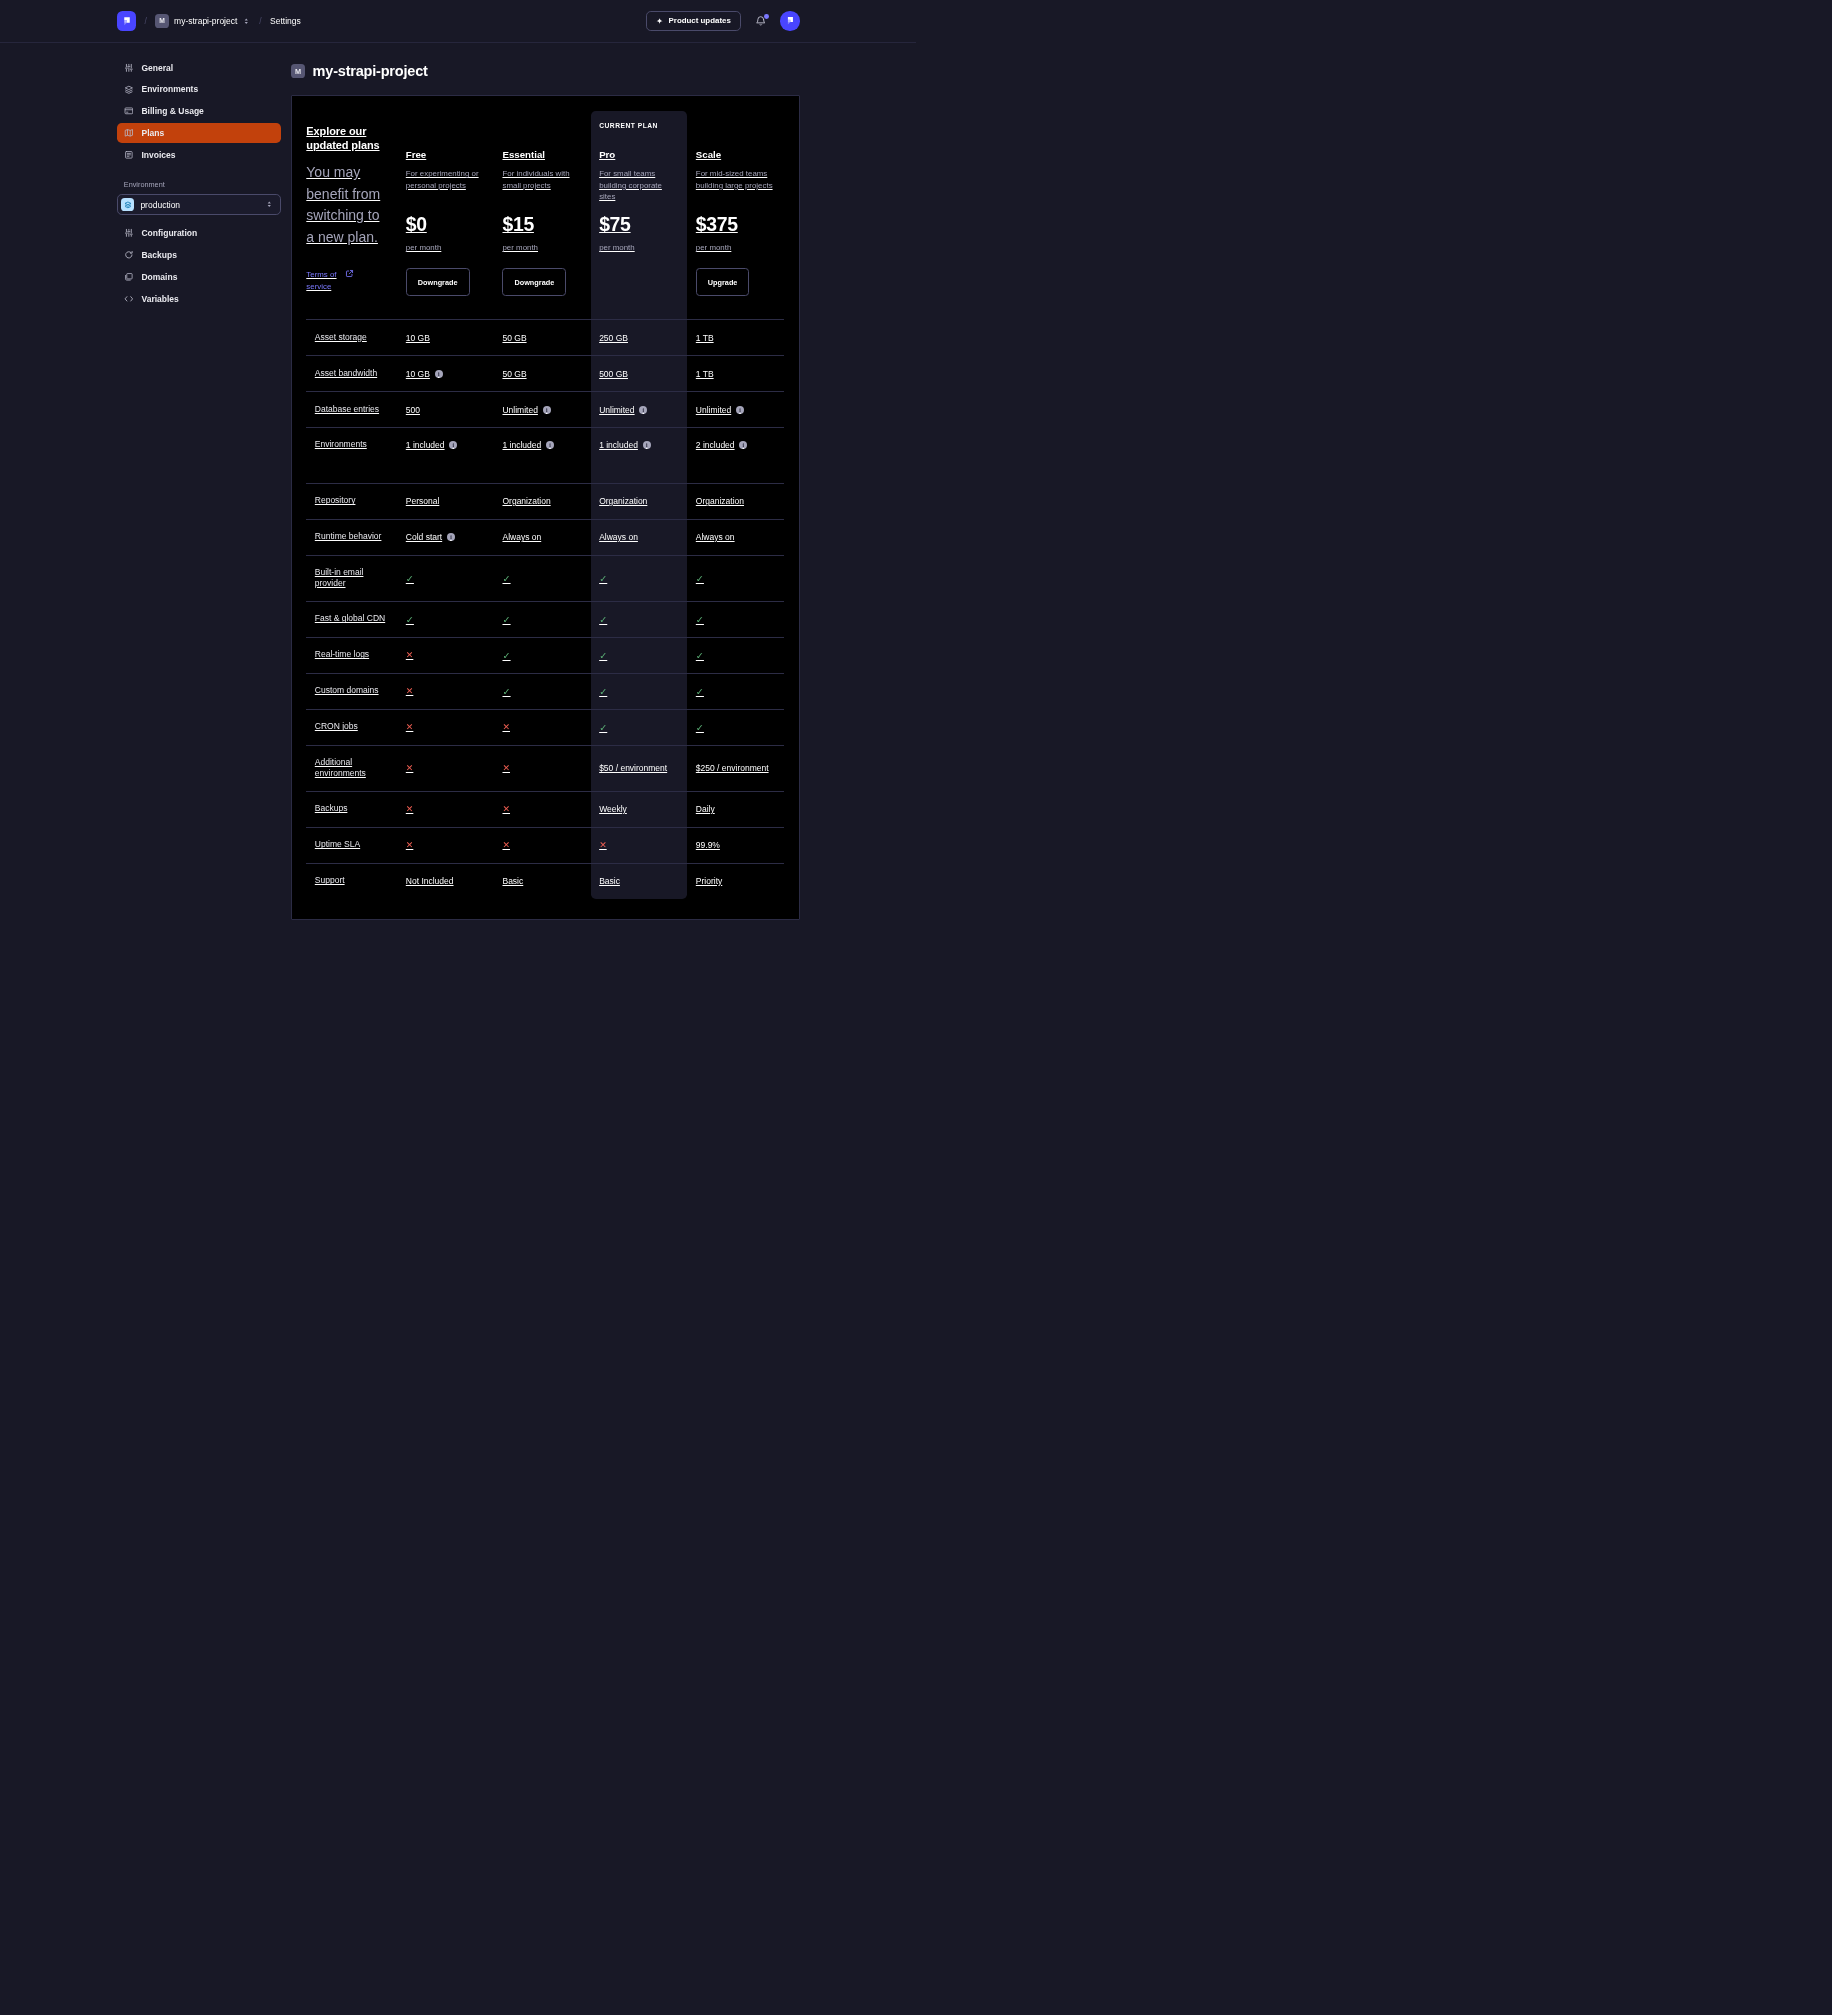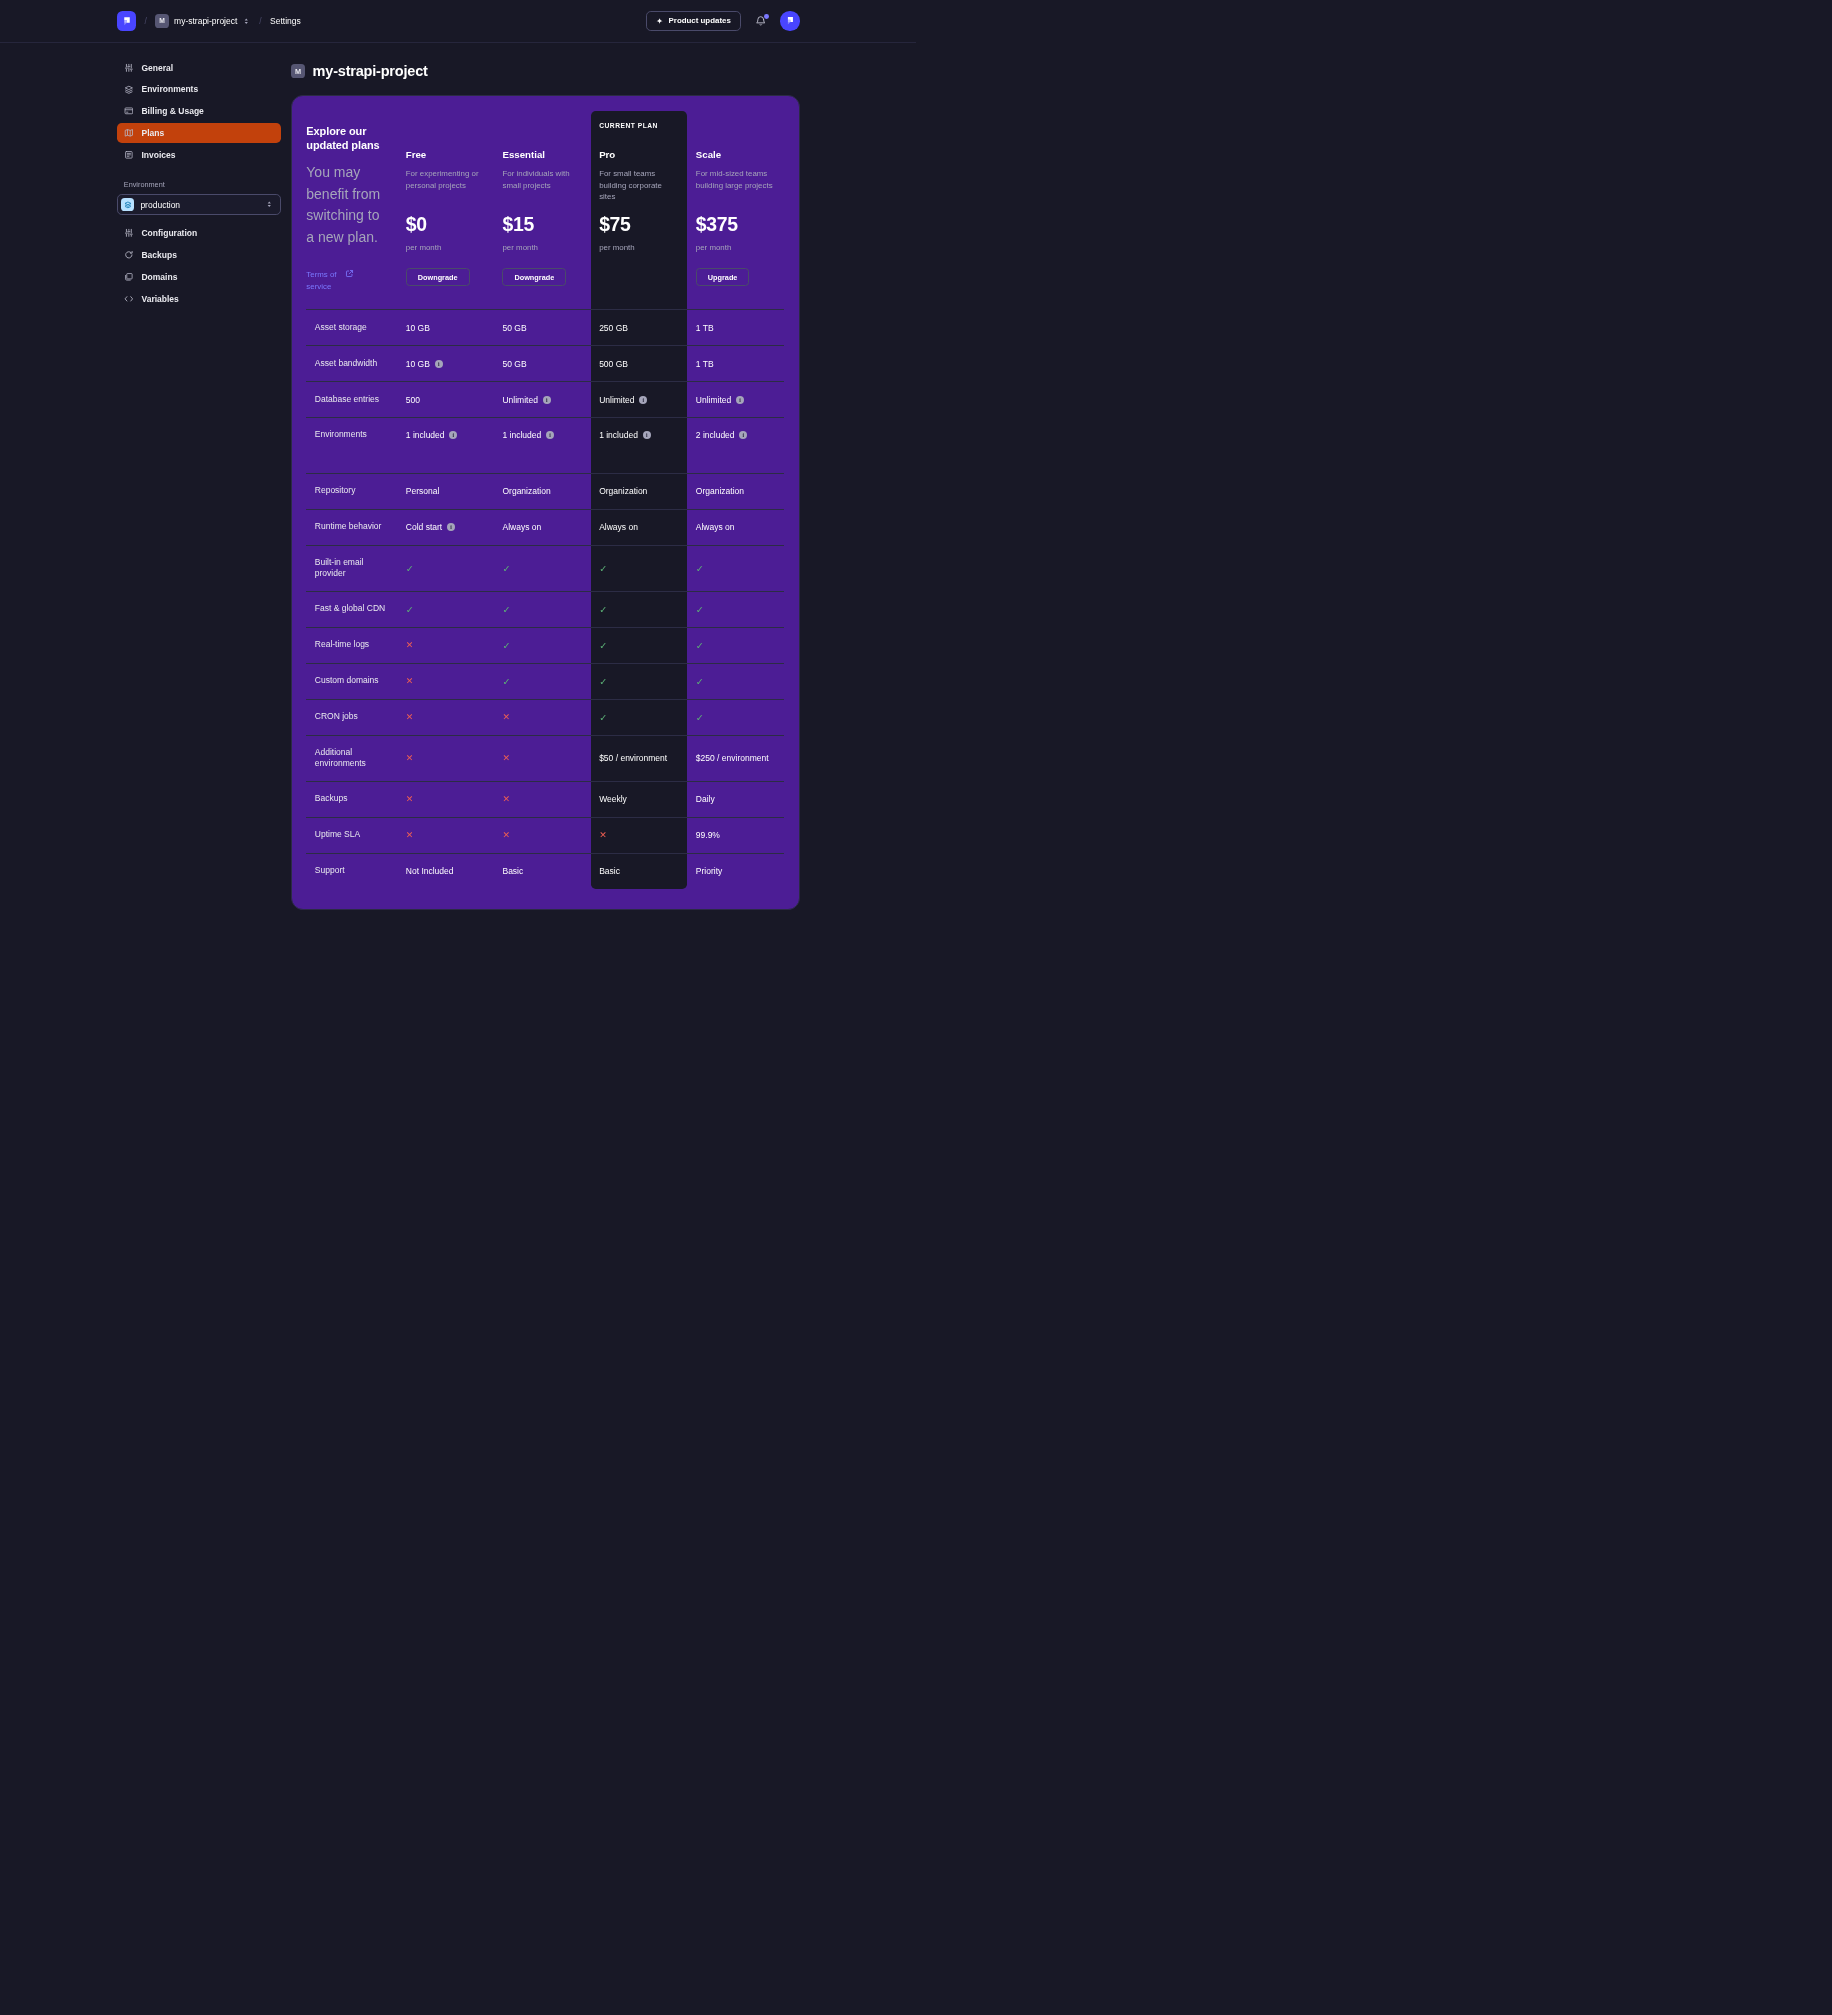--- a/index.html
+++ b/index.html
@@ -51,40 +51,40 @@
   .env-ic { width:13.3px; height:13.3px; border-radius:3.6px; background:#b8e1ff; display:flex;
     align-items:center; justify-content:center; color:#0c75af; margin-right:6px; }
   .env-name { flex:1; font-size:8.5px; font-weight:500; color:#ffffff; }
 
   
   .title-row { display:flex; align-items:center; gap:7.3px; margin-bottom:16.4px; }
   .title-badge { width:14.5px; height:14.5px; border-radius:3.6px; background:#565673; color:#eaeaef;
     font-size:7.3px; font-weight:700; display:flex; align-items:center; justify-content:center; }
   h1.page-title { font-size:14.5px; font-weight:700; letter-spacing:-0.2px; }
 
-  .card { background:#4c1d95; border:0.6px solid #2b2b44; border-radius:12px; padding:14.5px 14.5px 20.6px; }
+  .card { background:#000000; border:0.6px solid #2b2b44; border-radius:1px; padding:14.5px 14.5px 20.6px;text-decoration:underline; }
   .hdr-row, .feature-row { display:grid; grid-template-columns:91px repeat(4,1fr); }
 
   
   .intro-cell { padding:13.3px 9.7px 0 0; }
   .intro-cell h2 { font-size:11px; font-weight:700; line-height:1.28; letter-spacing:-0.1px; }
   .intro-cell p { font-size:14px; line-height:1.55; color:#a5a5ba; margin-top:9.7px; }
   .terms-row { display:flex; gap:1px; margin-top:20px; }
   .terms-link { width:38px; font-size:7.9px; line-height:1.5; color:#7b79ff; text-decoration:none; cursor:pointer; }
   .ext-ic { display:flex; color:#7b79ff; }
 
   
   .plan-header { position:relative; padding:38px 8.5px 23px; }
   .plan-header .cur { position:absolute; top:11px; left:8.5px; font-size:6.7px; font-weight:700;
     letter-spacing:0.5px; color:#ffffff; }
   .plan-header .nm { font-size:9.7px; font-weight:600; }
   .plan-header .ds { font-size:7.9px; line-height:11.5px; color:#a5a5ba; margin-top:8.5px; height:35px; }
   .plan-header .pr { font-size:19.4px; font-weight:700; margin-top:9.7px; letter-spacing:-0.3px; }
   .plan-header .pm { font-size:7.9px; color:#a5a5ba; margin-top:7.3px; }
-  .plan-action { margin-top:15.8px; height:18px; padding:0 11px; background:transparent;
+  .plan-action { margin-top:15.8px; height:28px; padding:0 11px; background:transparent;
     border:0.6px solid #4a4a6a; border-radius:3.6px; color:#ffffff; font-size:7.3px; font-weight:600;
     font-family:inherit; cursor:pointer; }
 
   
   .pro { background:#181826; }
   .pro-top { border-radius:4.8px 4.8px 0 0; }
   .pro-bottom { border-radius:0 0 4.8px 4.8px; }
 
   
   .feature-row { border-top:0.6px solid #2c2c45; }

